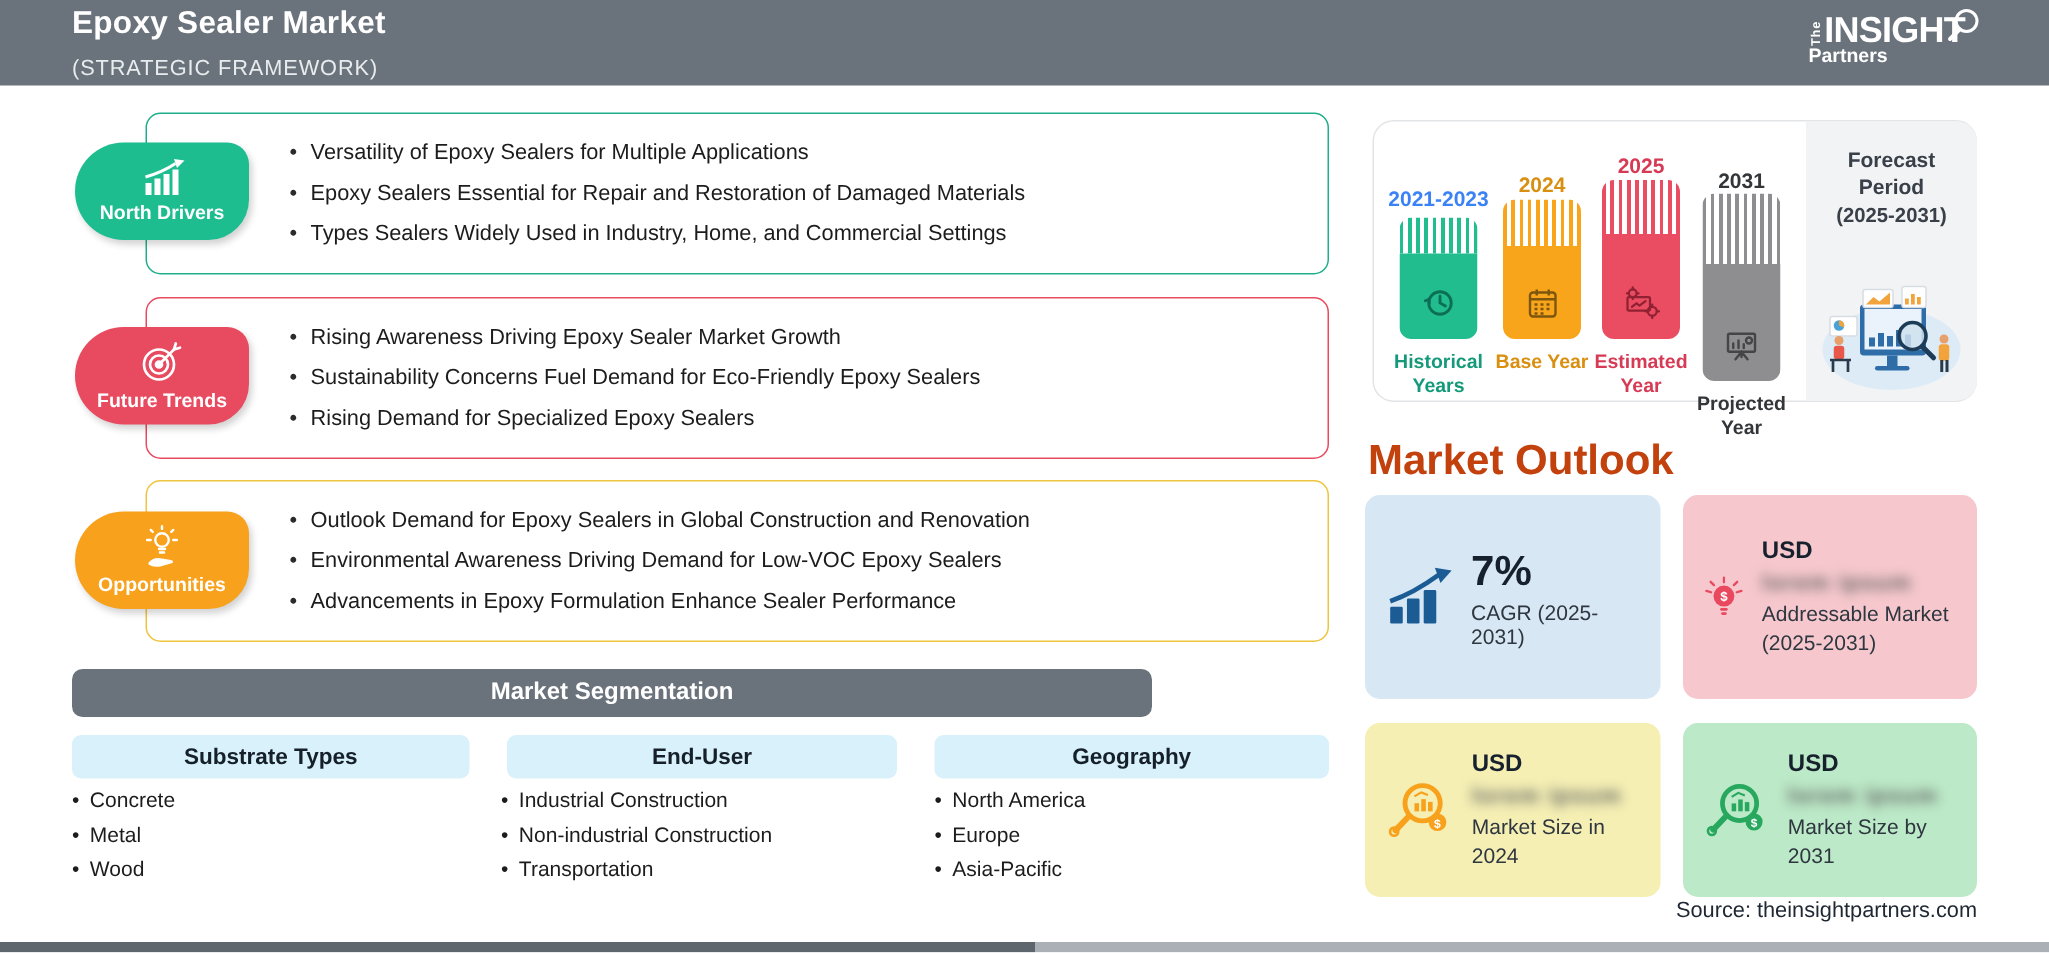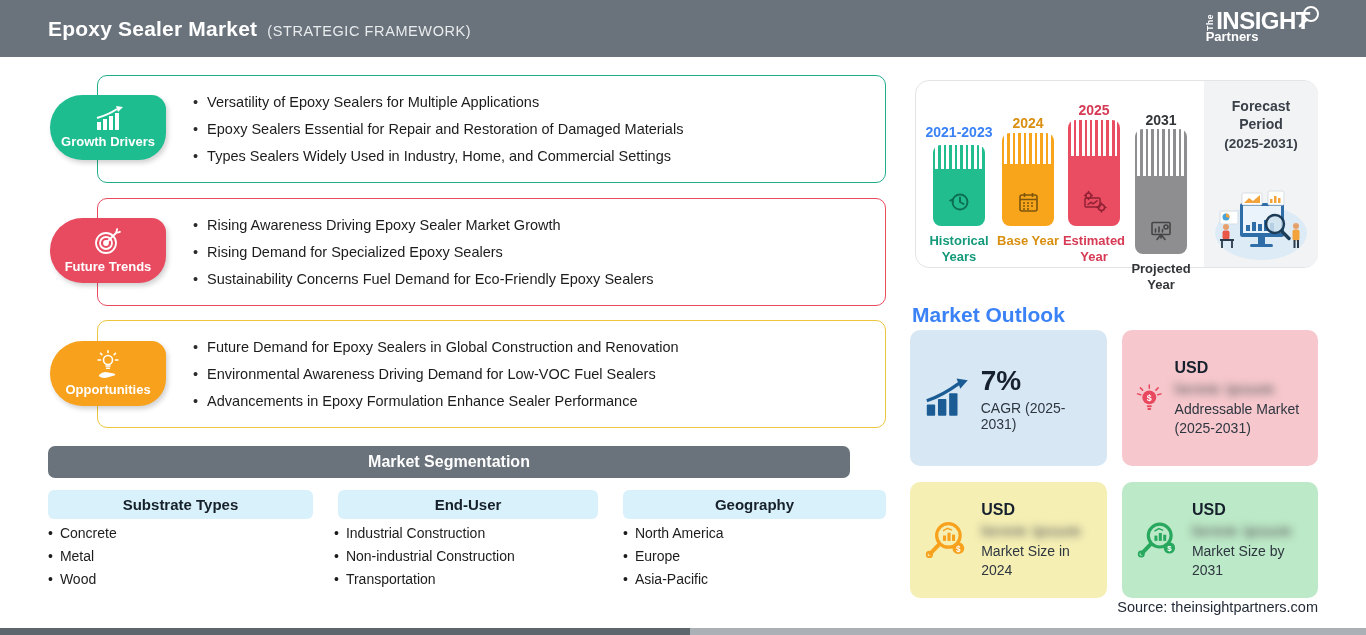--- a/index.html
+++ b/index.html
@@ -2,21 +2,21 @@
 <html><head>
 <meta charset="utf-8">
 <style>
   html,body{margin:0;padding:0;background:#fff;}
   .stage{position:relative;width:1366px;height:635px;background:#ffffff;overflow:hidden;
          font-family:"Liberation Sans",sans-serif;color:#1d2430;}
 
   
   .header{position:absolute;left:0;top:0;width:1366px;height:57px;background:#6a737b;
           display:flex;align-items:center;}
-  .header-title-wrap{margin-left:48px;display:flex;align-items:baseline;gap:10px;}
+  .header-title-wrap{margin-left:48px;display:flex;align-items:baseline;gap:10px;flex-direction:column;}
   .page-title{color:#ffffff;font-size:21px;font-weight:700;letter-spacing:.2px;}
   .page-subtitle{color:#e9ecee;font-size:14.5px;font-weight:400;letter-spacing:.6px;}
   .logo{position:absolute;right:56px;top:9px;color:#fff;line-height:1;}
   .logo-top{display:flex;align-items:flex-end;}
   .logo-the{writing-mode:vertical-rl;transform:rotate(180deg);font-size:8.5px;font-weight:700;
             letter-spacing:.5px;margin-right:2px;margin-bottom:2px;}
   .logo-insight{font-size:24px;font-weight:800;letter-spacing:-.5px;}
   .logo-mag{position:absolute;top:-4px;right:-12px;}
   .logo-partners{font-size:13px;font-weight:700;margin-top:-3px;padding-right:-2px;}
 
@@ -32,21 +32,21 @@
 
   .badge{position:absolute;left:50px;width:116px;height:65px;border-radius:36px 16px 30px 36px;
          display:flex;flex-direction:column;align-items:center;justify-content:center;gap:2px;
          box-shadow:2px 3px 5px rgba(0,0,0,.18);z-index:3;}
   .badge-label{color:#fff;font-size:13px;font-weight:700;text-align:center;}
   .badge-drivers{top:95px;background:#1dbd90;}
   .badge-trends{top:218px;background:#e84a60;}
   .badge-opps{top:341px;background:#f7a11c;}
 
   
-  .seg-bar{position:absolute;left:48px;top:446px;width:802px;height:32px;background:#6a737b;
+  .seg-bar{position:absolute;left:48px;top:446px;width:720px;height:32px;background:#6a737b;
            border-radius:7px;display:flex;align-items:center;justify-content:center;}
   .seg-bar-title{color:#fff;font-size:16px;font-weight:700;}
   .seg-head{position:absolute;top:490px;height:29px;background:#d9f1fa;border-radius:6px;
             display:flex;align-items:center;justify-content:center;font-size:15px;font-weight:700;color:#16202a;}
   .seg-head-1{left:48px;width:265px;}
   .seg-head-2{left:338px;width:260px;}
   .seg-head-3{left:623px;width:263px;}
   .seg-list{position:absolute;top:525px;display:flex;flex-direction:column;gap:7px;}
   .seg-list-1{left:48px;} .seg-list-2{left:334px;} .seg-list-3{left:623px;}
   .seg-item{font-size:14px;color:#1c1c1c;}
@@ -77,21 +77,21 @@
   .bc1 .stripes{height:24px;background:repeating-linear-gradient(90deg,#21bd8e 0 2.5px,#ffffff 2.5px 5.5px);}
   .bc2 .stripes{height:31px;background:repeating-linear-gradient(90deg,#f8a51b 0 2.5px,#ffffff 2.5px 5.5px);}
   .bc3 .stripes{height:36px;background:repeating-linear-gradient(90deg,#ea4c62 0 2.5px,#ffffff 2.5px 5.5px);}
   .bc4 .stripes{height:47px;background:repeating-linear-gradient(90deg,#8e8e90 0 2.5px,#ffffff 2.5px 5.5px);}
   .bc1 .solid{height:57px;background:#21bd8e;} .bc2 .solid{height:62px;background:#f8a51b;}
   .bc3 .solid{height:70px;background:#ea4c62;} .bc4 .solid{height:78px;background:#8e8e90;}
   .bc1 .caption{color:#149a7a;} .bc2 .caption{color:#d98f10;}
   .bc3 .caption{color:#d63a54;} .bc4 .caption{color:#333638;}
 
   
-  .outlook-title{position:absolute;left:912px;top:303px;font-size:21px;font-weight:800;color:#3b82f6;}
+  .outlook-title{position:absolute;left:912px;top:291px;font-size:28px;font-weight:800;color:#c2410c;}
   .card{position:absolute;border-radius:10px;box-sizing:border-box;display:flex;align-items:center;gap:12px;padding:14px 14px;}
   .card-blue{left:910px;top:330px;width:197px;height:136px;background:#d7e8f4;}
   .card-pink{left:1122px;top:330px;width:196px;height:136px;background:#f6c8cd;}
   .card-yellow{left:910px;top:482px;width:197px;height:116px;background:#f5efb4;}
   .card-green{left:1122px;top:482px;width:196px;height:116px;background:#bce9c7;}
   .card-col{display:flex;flex-direction:column;gap:3px;}
   .cagr-value{font-size:28px;font-weight:800;color:#17212e;}
   .card-sub{font-size:14px;color:#2e3640;}
   .card-cur{font-size:16px;font-weight:800;color:#17212e;}
   .redacted{filter:blur(4px);font-size:15px;font-weight:700;color:#5f5f5f;letter-spacing:1px;}
@@ -132,44 +132,44 @@
   </div>
   <div class="badge badge-drivers">
     <svg width="32" height="26" viewBox="0 0 32 26">
       <rect x="5" y="16" width="4" height="8" fill="#fff"></rect>
       <rect x="11" y="13" width="4" height="11" fill="#fff"></rect>
       <rect x="17" y="10" width="4" height="14" fill="#fff"></rect>
       <rect x="23" y="7" width="4" height="17" fill="#fff"></rect>
       <path d="M5 12 C12 10 19 7 25 3" stroke="#fff" stroke-width="2" fill="none"></path>
       <polygon points="24,0 31,1 26,6" fill="#fff"></polygon>
     </svg>
-    <span class="badge-label">Growth Drivers</span>
+    <span class="badge-label">North Drivers</span>
   </div>
 
   <div class="sec-box sec-trends">
     <div class="b-item">Rising Awareness Driving Epoxy Sealer Market Growth</div>
+    <div class="b-item">Sustainability Concerns Fuel Demand for Eco-Friendly Epoxy Sealers</div>
     <div class="b-item">Rising Demand for Specialized Epoxy Sealers</div>
-    <div class="b-item">Sustainability Concerns Fuel Demand for Eco-Friendly Epoxy Sealers</div>
   </div>
   <div class="badge badge-trends">
     <svg width="30" height="30" viewBox="0 0 30 30">
       <g fill="none" stroke="#fff" stroke-width="1.8">
         <circle cx="13" cy="16" r="10"></circle>
         <circle cx="13" cy="16" r="6"></circle>
         <circle cx="13" cy="16" r="2" fill="#fff"></circle>
         <path d="M13 16 L23 6"></path>
         <path d="M23 6 l1.2 -4 M23 6 l4 -1.2" stroke-linecap="round"></path>
       </g>
     </svg>
     <span class="badge-label">Future Trends</span>
   </div>
 
   <div class="sec-box sec-opps">
-    <div class="b-item">Future Demand for Epoxy Sealers in Global Construction and Renovation</div>
-    <div class="b-item">Environmental Awareness Driving Demand for Low-VOC Fuel Sealers</div>
+    <div class="b-item">Outlook Demand for Epoxy Sealers in Global Construction and Renovation</div>
+    <div class="b-item">Environmental Awareness Driving Demand for Low-VOC Epoxy Sealers</div>
     <div class="b-item">Advancements in Epoxy Formulation Enhance Sealer Performance</div>
   </div>
   <div class="badge badge-opps">
     <svg width="30" height="30" viewBox="0 0 30 30">
       <g stroke="#fff" stroke-width="1.6" fill="none" stroke-linecap="round">
         <circle cx="15" cy="10" r="4.5"></circle>
         <path d="M13 16 h4 M13.6 18.3 h2.8"></path>
         <path d="M15 2.6 v-1.8 M8.8 4.6 l-1.3 -1.3 M21.2 4.6 l1.3 -1.3 M7.5 10 h-2.4 M22.5 10 h2.4"></path>
       </g>
       <path d="M6 25 q3.5 -3.6 8 -2.8 l7 1.2 q2 .5 1 1.9 l-7.5 2.2 q-5 1.2 -8.5 -1.2 z" fill="#fff"></path>

